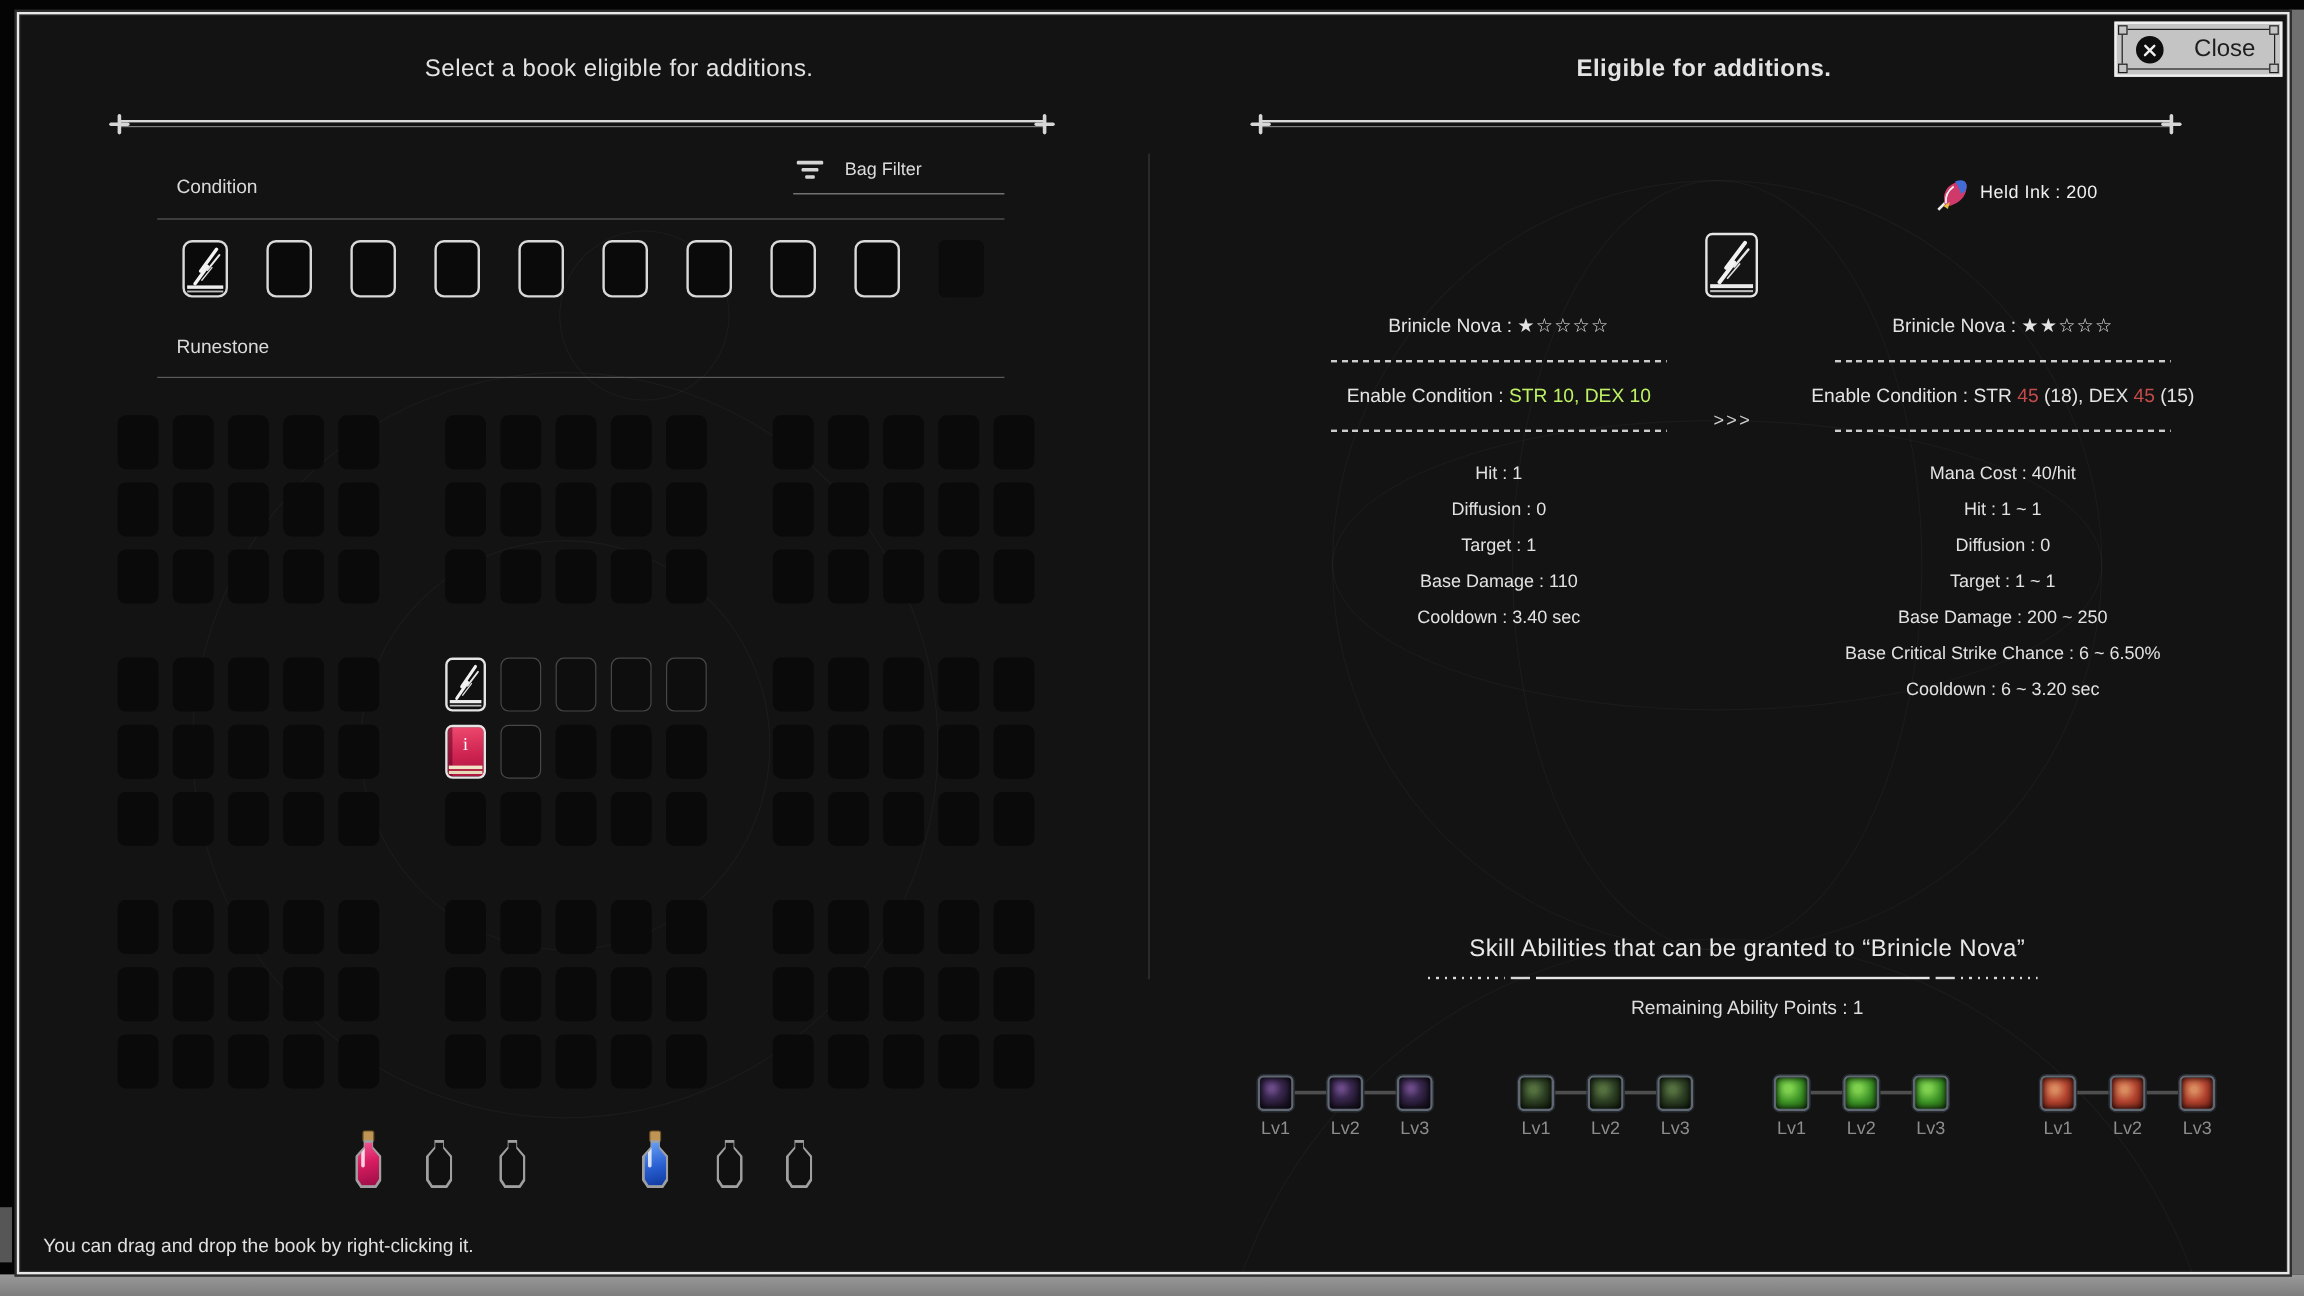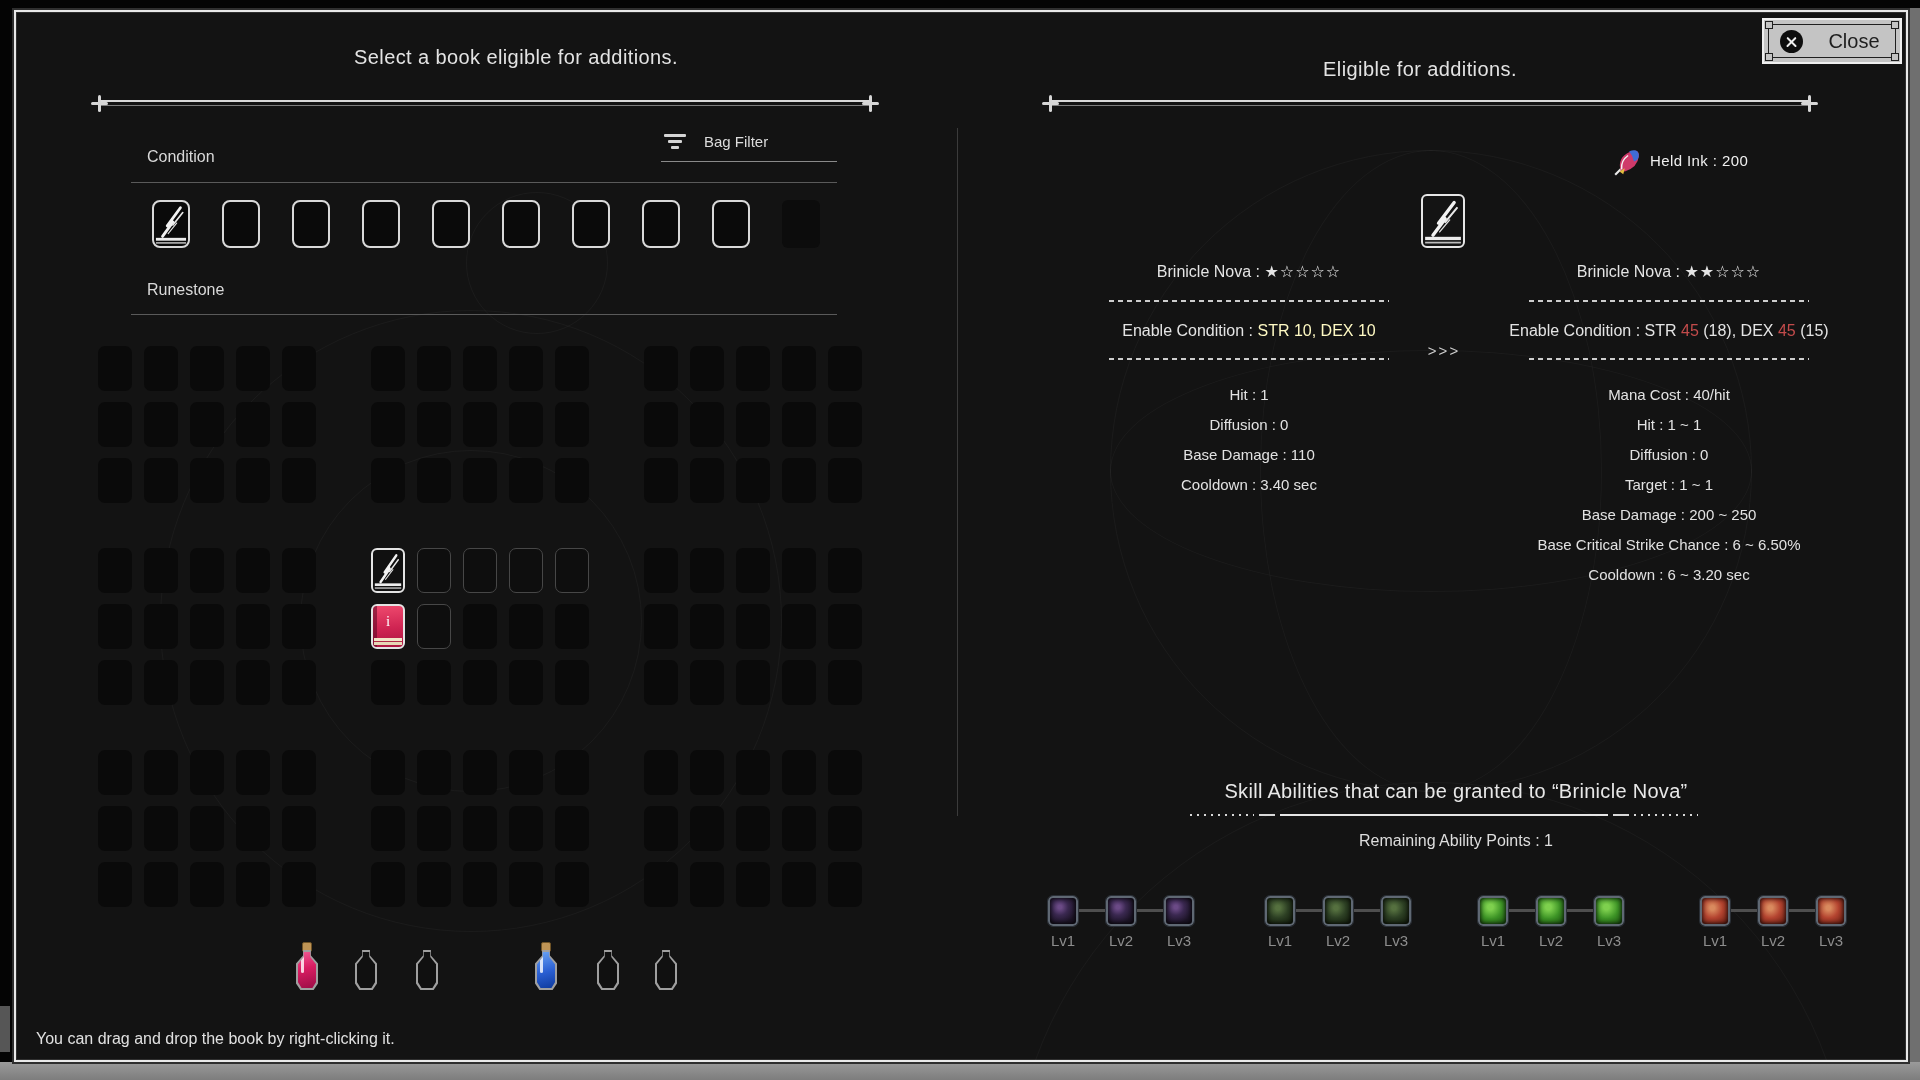--- a/index.html
+++ b/index.html
@@ -336,21 +336,21 @@
       <div class="potion empty" style="left: 639px;">
         <span class="pb-out"></span>
         <span class="pb-in"></span>
       </div>
     </div>
 
   <div class="abs hint" style="left:20px;top:1018px;">You can drag and drop the book by right-clicking it.</div>
 
   <div class="abs" style="left:941px;top:116px;width:1px;height:688px;background:#3b3b3b;"></div>
 
-  <div class="abs panel-title" style="left:1104px;top:46px;width:600px;">Eligible for additions.</div>
+  <div class="abs panel-title" style="left:1104px;top:34px;width:600px;font-weight:bold;">Eligible for additions.</div>
 
   <div class="abs ornate" style="left:1035px;top:88px;width:758px;">
     <span class="cap l"></span>
     <span class="cap r"></span>
   </div>
 
   <div class="abs" id="close-btn">
     <span class="cb-inner"></span>
     <span class="cb-c" style="left:1px;top:1px;"></span>
     <span class="cb-c" style="right:1px;top:1px;"></span>
@@ -377,25 +377,26 @@
         <path d="M29.5 10 L19 23" fill="none" stroke="#e8e8e8" stroke-width="1.8" stroke-linecap="round"></path>
         <path d="M23 21 L14 32" fill="none" stroke="#dedede" stroke-width="1.2" stroke-linecap="round"></path>
         <rect x="1" y="36.5" width="32" height="3" fill="#ececec"></rect>
         <rect x="1" y="41" width="32" height="1.6" fill="#bdbdbd"></rect>
       </svg>
     </div>
 
   <div class="abs col" id="col-before" style="left:1043px;top:250px;height:440px;">
       <div class="row16" style="top: 0px;"><span>Brinicle Nova : </span><span class="stars">★☆☆☆☆</span></div>
       <div class="dashes" style="top: 38px;"></div>
-      <div class="row16" style="top: 60px;"><span>Enable Condition :  </span><span style="color: #fef9c3;">STR 10,  DEX 10</span></div>
+      <div class="row16" style="top: 60px;"><span>Enable Condition :  </span><span style="color: #bef264;">STR 10,  DEX 10</span></div>
       <div class="dashes" style="top: 96px;"></div>
       <div style="position: absolute; top: 118px; left: 0px; width: 100%;">
         <div class="stat-line">Hit :  1</div>
         <div class="stat-line">Diffusion :  0</div>
+        <div class="stat-line">Target :  1</div>
         <div class="stat-line">Base Damage :  110</div>
         <div class="stat-line">Cooldown :  3.40 sec</div>
       </div>
     </div>
   <div class="abs col" id="col-after" style="left:1463px;top:250px;height:440px;">
       <div class="row16" style="top: 0px;"><span>Brinicle Nova : </span><span class="stars">★★☆☆☆</span></div>
       <div class="dashes" style="top: 38px;"></div>
       <div class="row16" style="top: 60px;"><span>Enable Condition :  </span><span style="color: rgb(228, 228, 228);">STR </span><span style="color: rgb(194, 75, 75);">45</span><span style="color: rgb(228, 228, 228);"> (18),  </span><span style="color: rgb(228, 228, 228);">DEX </span><span style="color: rgb(194, 75, 75);">45</span><span style="color: rgb(228, 228, 228);"> (15)</span></div>
       <div class="dashes" style="top: 96px;"></div>
       <div style="position: absolute; top: 118px; left: 0px; width: 100%;">

